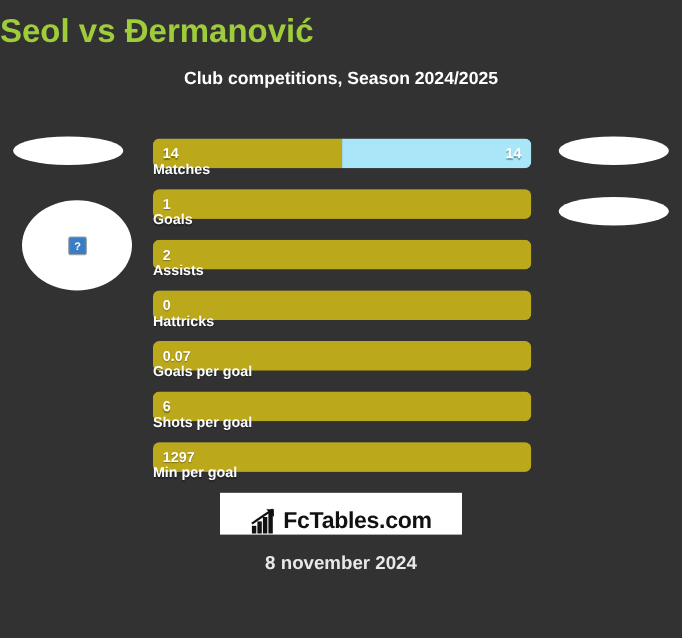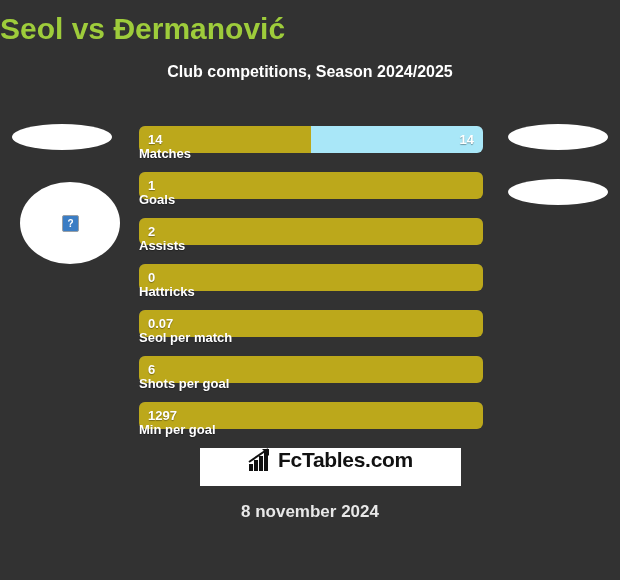--- a/index.html
+++ b/index.html
@@ -152,25 +152,25 @@
     font-size: 13px;
     font-weight: bold;
     text-shadow: 0 1px 1px rgba(0,0,0,0.35);
   }
 
   
   .logo-box {
     position: absolute;
     left: 200px;
     top: 448px;
-    width: 261px;
+    width: 220px;
     height: 38px;
     background: #ffffff;
     display: flex;
-    align-items: flex-start;
+    align-items: flex-end;
     justify-content: center;
     gap: 4px;
   }
   .logo-text {
     color: #111111;
     font-size: 21px;
     font-weight: bold;
     letter-spacing: -0.3px;
   }
   .logo-icon { display: block; }
@@ -248,21 +248,21 @@
       <div class="bar-label">Hattricks</div>
       <div class="val-right"></div>
     </div>
 
     <div class="stat-row">
       <div class="bar">
         <div class="seg-left" style="width:100%"></div>
         <div class="seg-right" style="width:0%"></div>
       </div>
       <div class="val-left">0.07</div>
-      <div class="bar-label">Seol per match</div>
+      <div class="bar-label">Goals per goal</div>
       <div class="val-right"></div>
     </div>
 
     <div class="stat-row">
       <div class="bar">
         <div class="seg-left" style="width:100%"></div>
         <div class="seg-right" style="width:0%"></div>
       </div>
       <div class="val-left">6</div>
       <div class="bar-label">Shots per goal</div>

